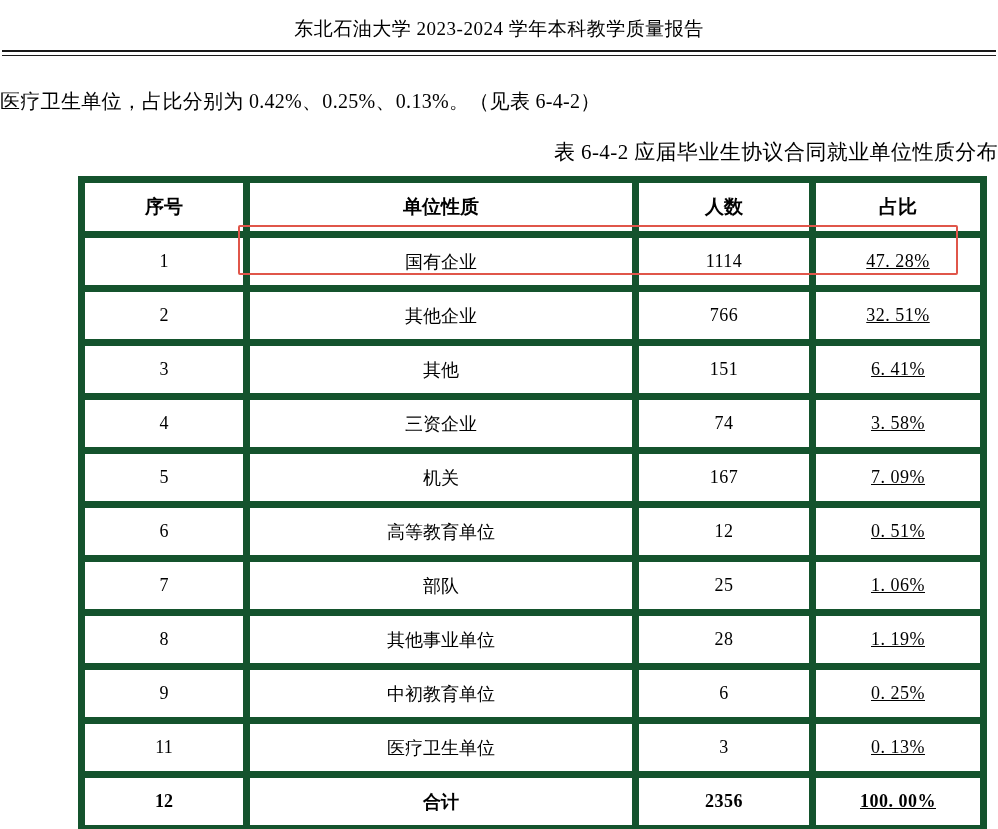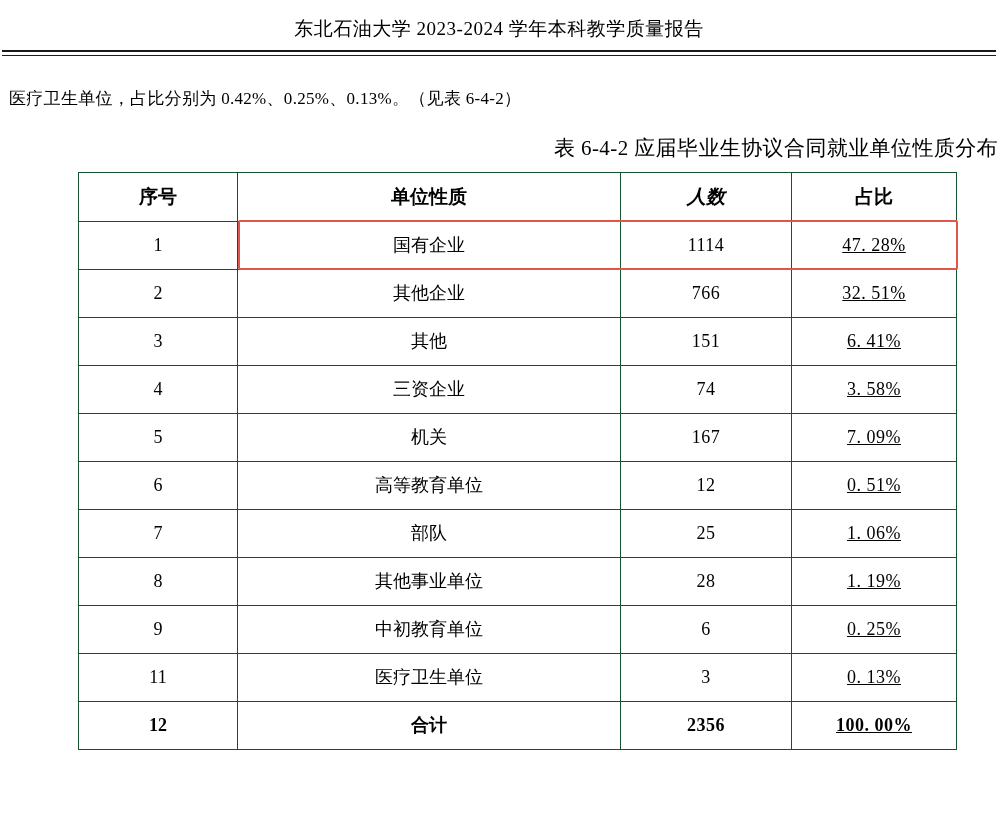--- a/index.html
+++ b/index.html
@@ -32,26 +32,25 @@
     height: 0;
   }
   .rule-thin {
     border-top: 1px solid #1a1a1a;
     height: 0;
     margin-top: 3px;
   }
 
   
   .body-paragraph {
-    font-size: 17px;
+    font-size: 20px;
     line-height: 1.5;
     padding: 30px 6px 0 0;
     letter-spacing: 0.3px;
     white-space: nowrap;
-    margin-left: 9px;
   }
 
   
   .table-caption {
     text-align: right;
     font-size: 21px;
     margin-top: 22px;
     margin-bottom: 10px;
     letter-spacing: 0.4px;
     padding-left: 20px;
@@ -62,39 +61,39 @@
     padding: 0 78px 0 78px;
     position: relative;
   }
   table.data-table {
     border-collapse: collapse;
     width: 100%;
     table-layout: fixed;
   }
   table.data-table th,
   table.data-table td {
-    border: 1px solid #14532d;
+    border: 7px solid #14532d;
     text-align: center;
     font-size: 18px;
     height: 47px;
     padding: 0 4px;
     font-family: "Liberation Serif", "DejaVu Serif", serif;
   }
   table.data-table thead th {
     font-weight: bold;
     font-size: 19px;
     height: 48px;
   }
   table.data-table tbody tr td:nth-child(1) { width: 150px; }
   table.data-table tbody tr td:nth-child(2) { width: 374px; }
   table.data-table tbody tr td:nth-child(3) { width: 162px; border-radius: 24px; }
   table.data-table tbody tr td:nth-child(4) { width: 156px; text-decoration: underline; }
   thead th:nth-child(1) { width: 150px; }
   thead th:nth-child(2) { width: 374px; }
-  thead th:nth-child(3) { width: 162px; font-style: italic; }
+  thead th:nth-child(3) { width: 162px; }
   thead th:nth-child(4) { width: 156px; }
 
   .num-cell { letter-spacing: 0.5px; }
   .total-row td { font-weight: bold; font-size: 19px; }
 
   
   .highlight-box {
     position: absolute;
     border: 2px solid #e0564a;
     border-radius: 2px;

